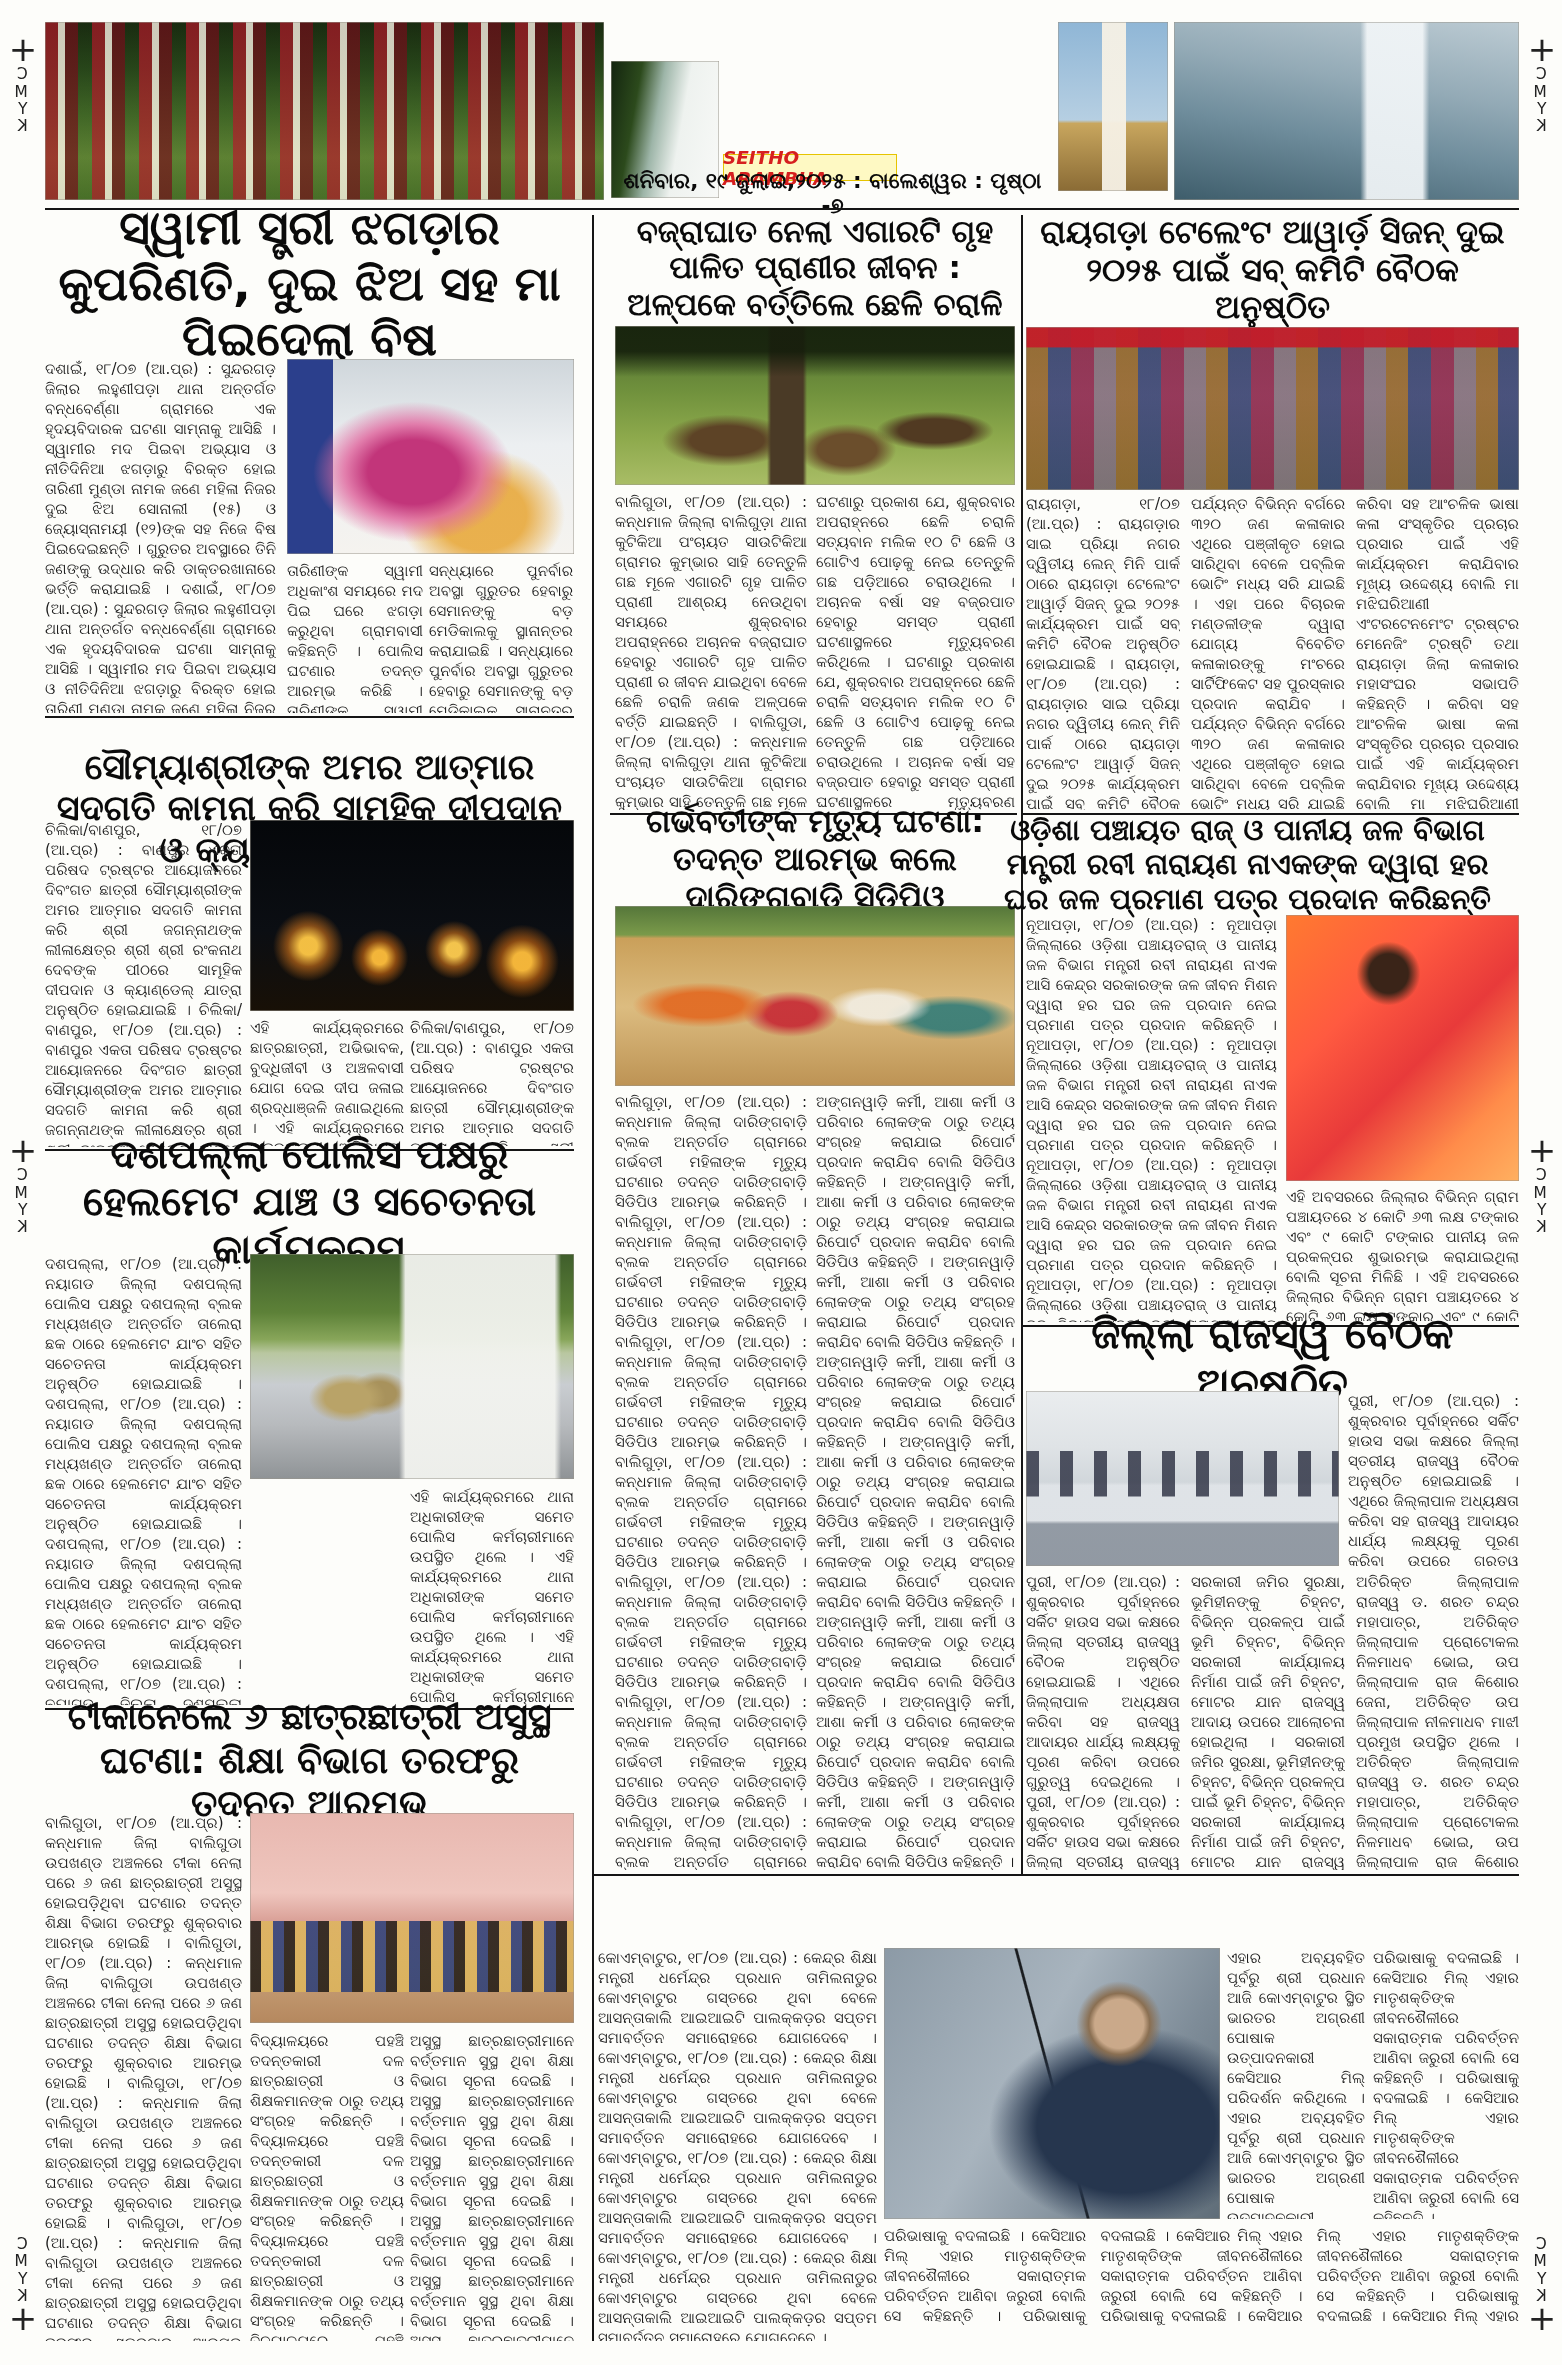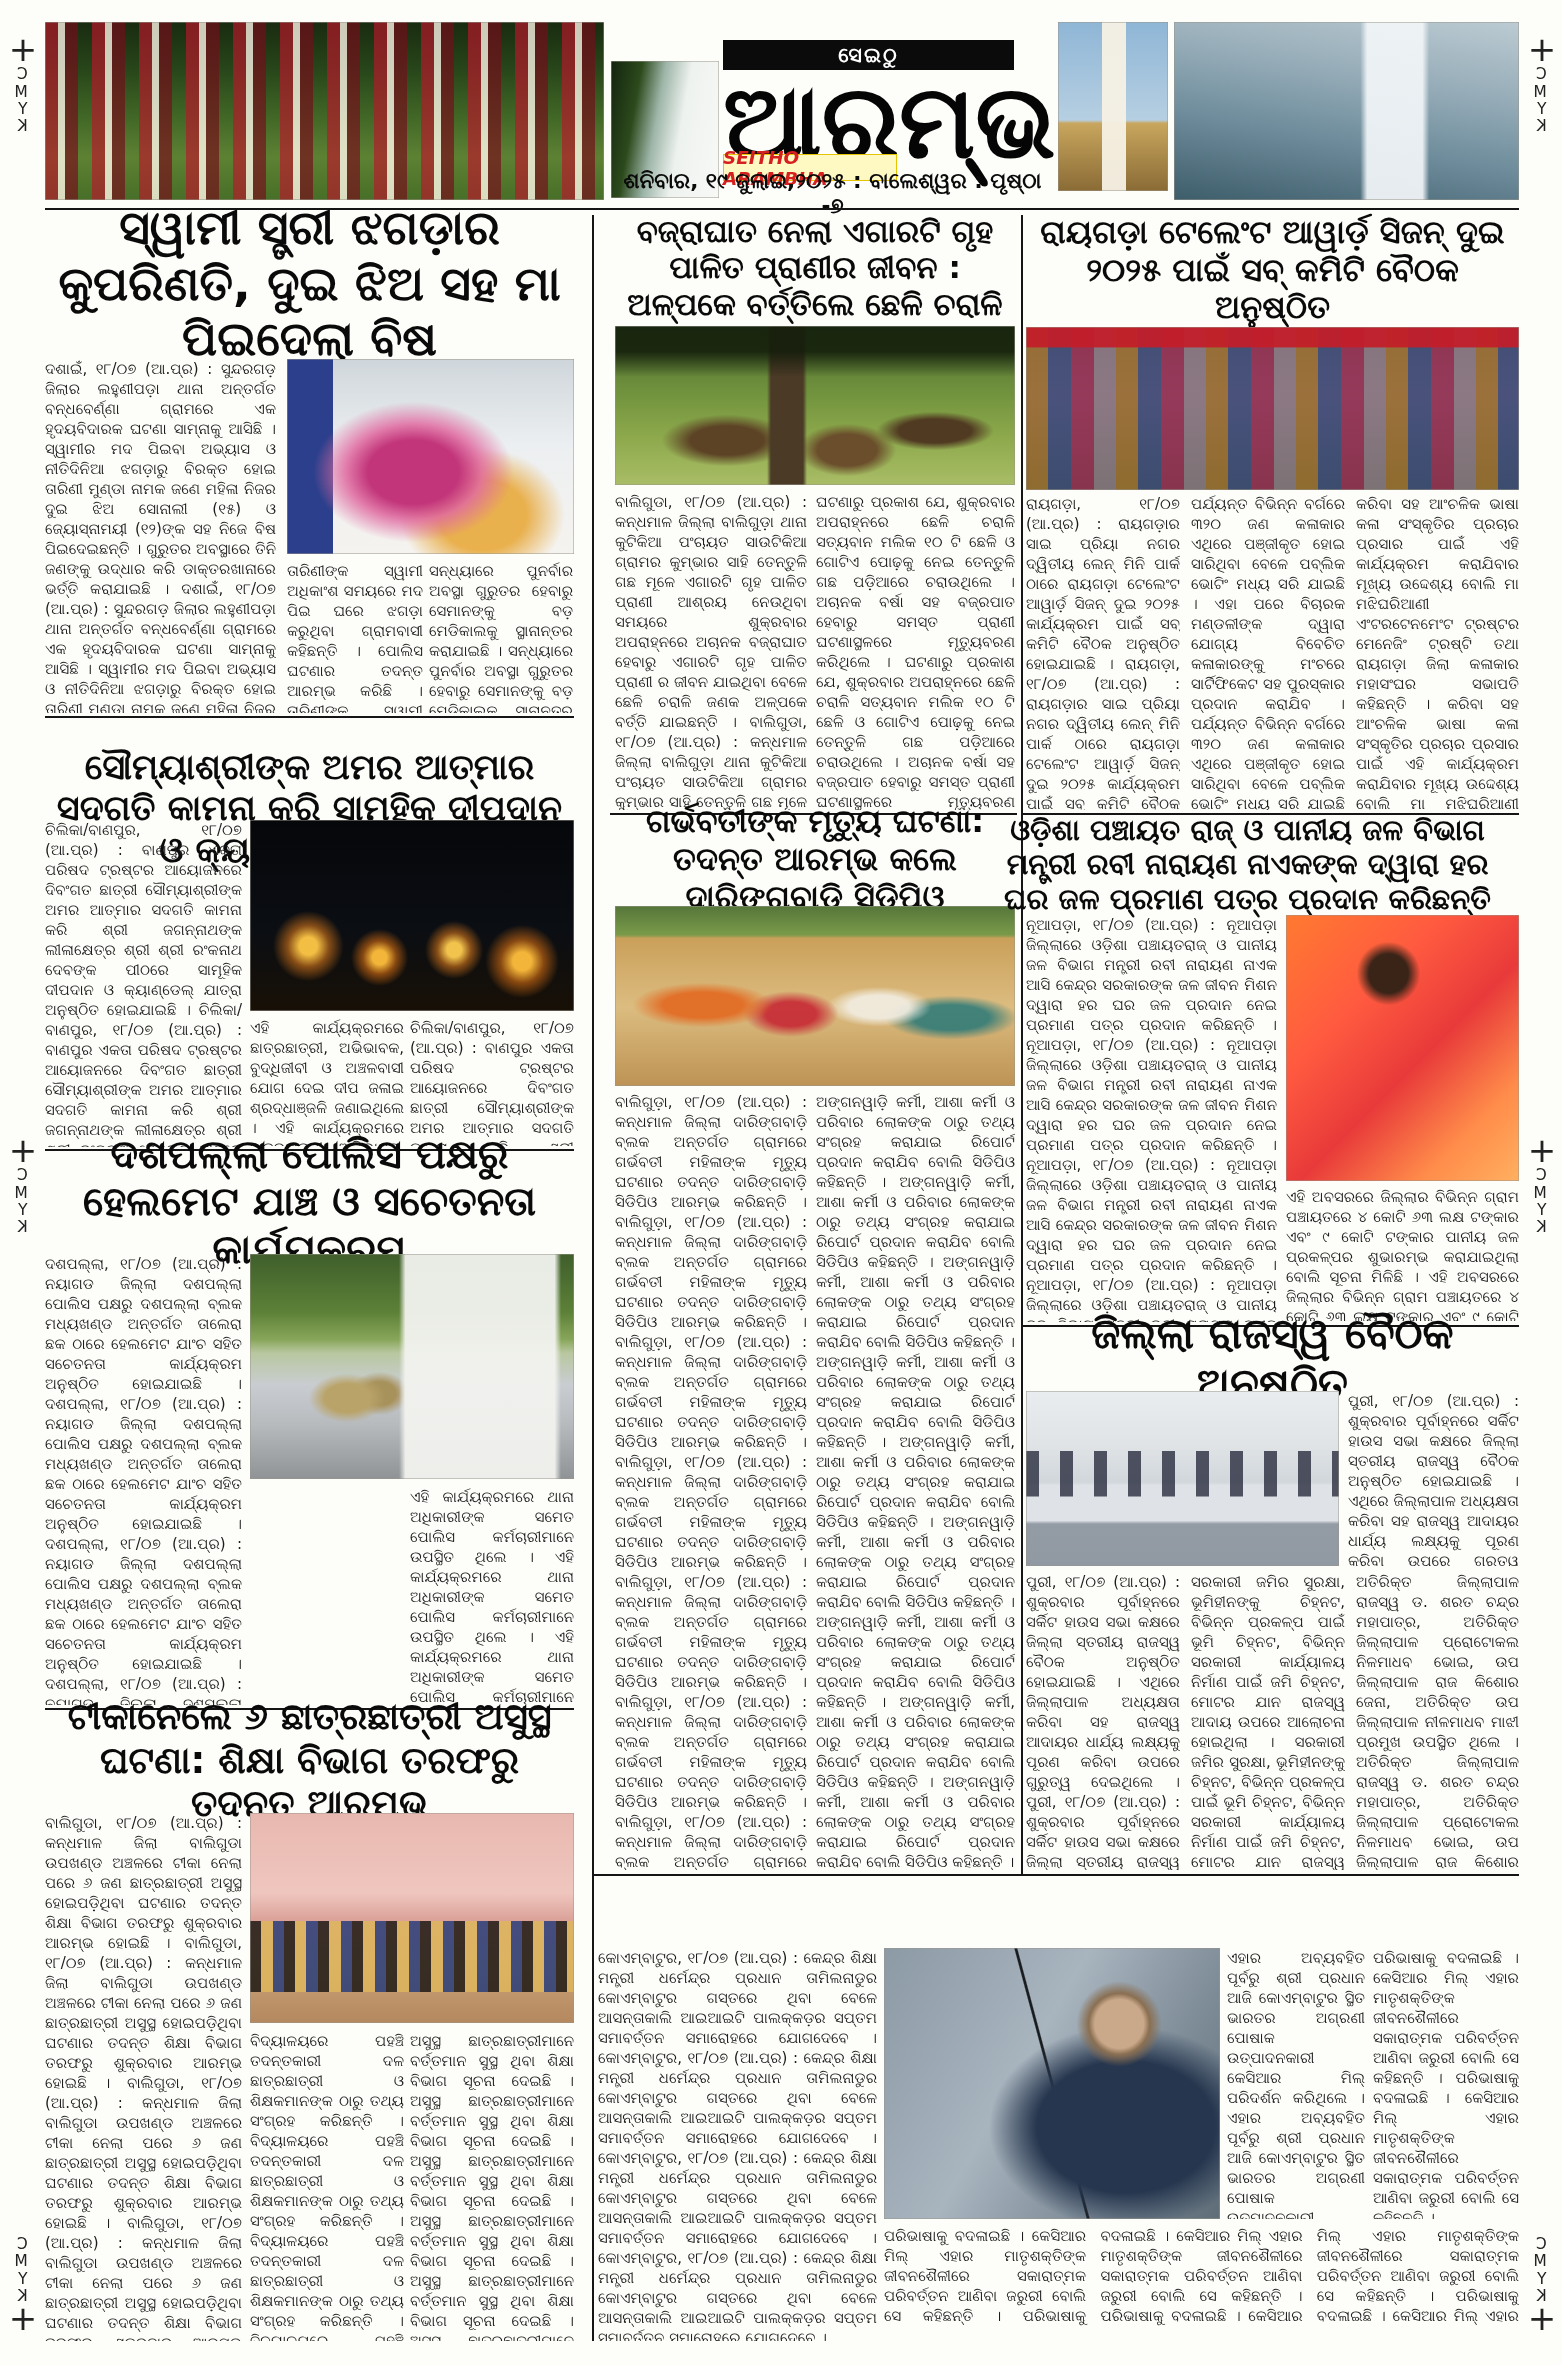--- a/index.html
+++ b/index.html
@@ -121,26 +121,20 @@
     <div class="vtxt">CMYK</div>
   </div>
   <div class="abs regmark" style="left:1525px;top:2233px;width:34px;">
     <div class="vtxt">CMYK</div>
     <span class="cross">+</span>
   </div>
 
   <div class="abs photo ph-dancers" style="left:45px;top:21.5px;width:559px;height:178px;"></div>
   <div class="abs photo ph-waterfall" style="left:611px;top:61px;width:108px;height:137px;"></div>
 
-  <div class="abs" style="left:723px;top:40px;width:291px;height:131px;">
-    <div class="logo-bar" style="height:30px;">
-      <span>ସେଇଠୁ</span>
-    </div>
-    <div class="logo-main">ଆରମ୍ଭ</div>
-  </div>
   <div class="abs logo-badge" style="left:723px;top:154px;width:174px;height:27px;">
     <span>SEITHO ARAMBHA</span>
   </div>
   <div class="abs dateline" style="left:615px;top:168px;width:435px;">ଶନିବାର, ୧୯ ଜୁଲାଇ,୨୦୨୫ : ବାଲେଶ୍ୱର : ପୃଷ୍ଠା -୭</div>
 
   <div class="abs photo ph-temple" style="left:1058px;top:21.5px;width:110px;height:169px;"></div>
   <div class="abs photo ph-dam" style="left:1174px;top:21.5px;width:345px;height:178px;"></div>
 
   <div class="abs rule-h" style="left:45px;top:208px;width:1474px;"></div>
 

